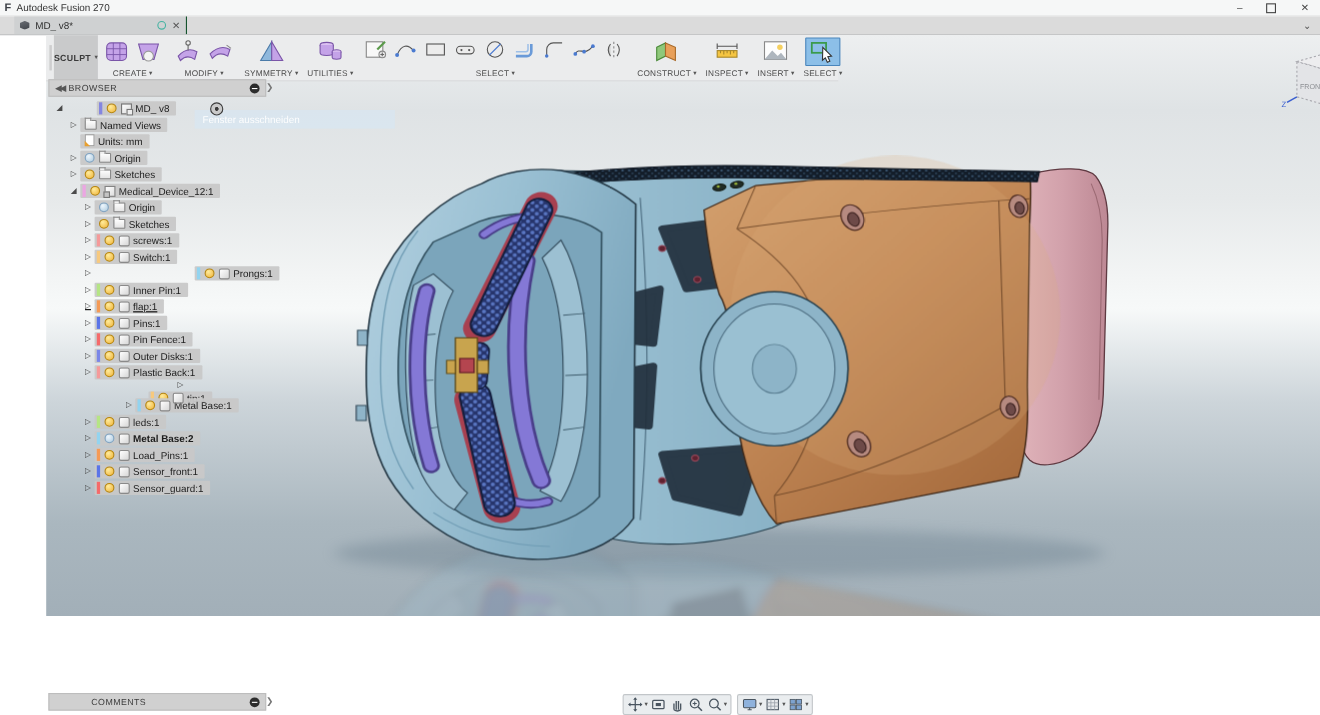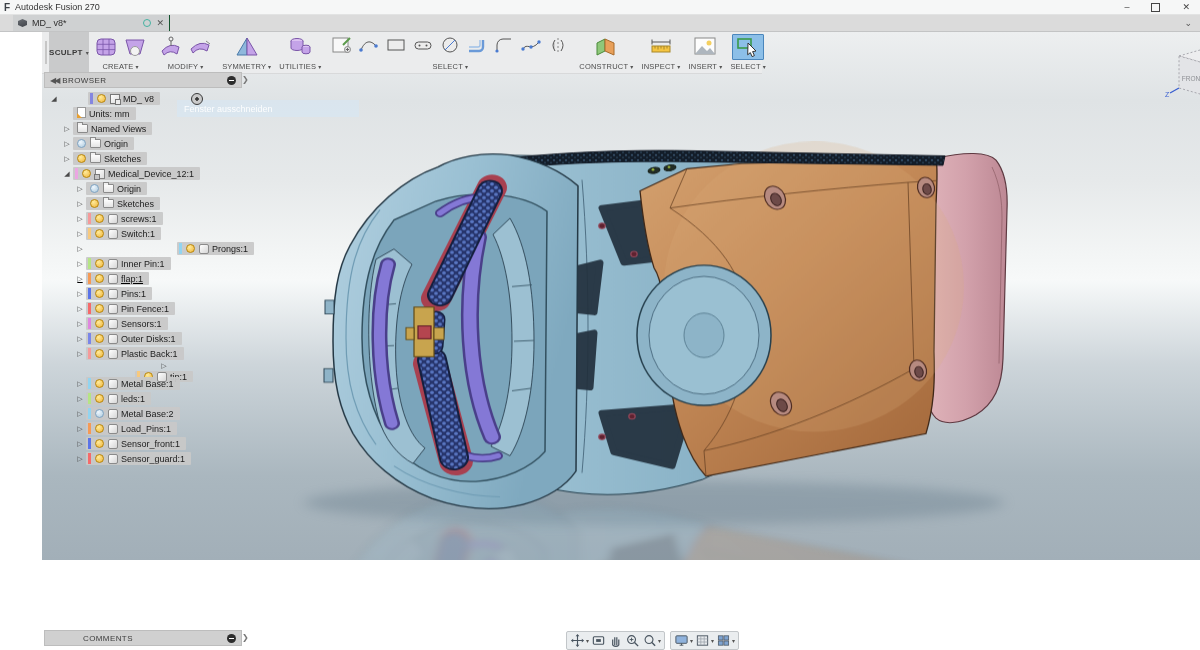--- a/index.html
+++ b/index.html
@@ -480,31 +480,31 @@
             <span class="arrow">◢</span>
             <span class="pill">
               <span class="stripe" style="background: rgb(132, 134, 224);"></span>
               <span class="bulb on"></span>
               <span class="tico assembly"></span>
               <span class="tlabel">MD_ v8</span>
             </span>
             <span class="radio"></span>
           </div>
           <div class="trow" style="padding-left: 17px;">
+            <span class="arrow">▷</span>
+            <span class="pill">
+              <span class="tico folder"></span>
+              <span class="tlabel">Named Views</span>
+            </span>
+          </div>
+          <div class="trow" style="padding-left: 17px;">
             <span class="arrow"></span>
             <span class="pill">
               <span class="tico document"></span>
               <span class="tlabel">Units: mm</span>
-            </span>
-          </div>
-          <div class="trow" style="padding-left: 17px;">
-            <span class="arrow">▷</span>
-            <span class="pill">
-              <span class="tico folder"></span>
-              <span class="tlabel">Named Views</span>
             </span>
           </div>
           <div class="trow" style="padding-left: 17px;">
             <span class="arrow">▷</span>
             <span class="pill">
               <span class="bulb off"></span>
               <span class="tico folder"></span>
               <span class="tlabel">Origin</span>
             </span>
           </div>
@@ -600,29 +600,20 @@
             <span class="pill">
               <span class="stripe" style="background: rgb(245, 106, 106);"></span>
               <span class="bulb on"></span>
               <span class="tico body"></span>
               <span class="tlabel">Pin Fence:1</span>
             </span>
           </div>
           <div class="trow" style="padding-left: 30px;">
             <span class="arrow">▷</span>
             <span class="pill">
-              <span class="stripe" style="background: rgb(223, 134, 223);"></span>
-              <span class="bulb on"></span>
-              <span class="tico body"></span>
-              <span class="tlabel">Sensors:1</span>
-            </span>
-          </div>
-          <div class="trow" style="padding-left: 30px;">
-            <span class="arrow">▷</span>
-            <span class="pill">
               <span class="stripe" style="background: rgb(122, 134, 232);"></span>
               <span class="bulb on"></span>
               <span class="tico body"></span>
               <span class="tlabel">Outer Disks:1</span>
             </span>
           </div>
           <div class="trow" style="padding-left: 30px;">
             <span class="arrow">▷</span>
             <span class="pill">
               <span class="stripe" style="background: rgb(245, 154, 154);"></span>
@@ -633,39 +624,39 @@
           </div>
           <div class="trow" style="padding-left: 30px; flex-direction: column;">
             <span class="arrow">▷</span>
             <span class="pill">
               <span class="stripe" style="background: rgb(247, 201, 126);"></span>
               <span class="bulb on"></span>
               <span class="tico body"></span>
               <span class="tlabel">tip:1</span>
             </span>
           </div>
-          <div class="trow" style="padding-left: 30px;">
+          <div class="trow" style="padding-left: 30px; justify-content: center;">
             <span class="arrow">▷</span>
             <span class="pill">
               <span class="stripe" style="background: rgb(146, 212, 240);"></span>
               <span class="bulb on"></span>
               <span class="tico body"></span>
               <span class="tlabel">Metal Base:1</span>
             </span>
           </div>
           <div class="trow" style="padding-left: 30px;">
             <span class="arrow">▷</span>
             <span class="pill">
               <span class="stripe" style="background: rgb(181, 229, 133);"></span>
               <span class="bulb on"></span>
               <span class="tico body"></span>
               <span class="tlabel">leds:1</span>
             </span>
           </div>
-          <div class="trow" style="padding-left: 30px;">
+          <div class="trow" style="padding-left: 30px; font-weight: bold;">
             <span class="arrow">▷</span>
             <span class="pill">
               <span class="stripe" style="background: rgb(146, 212, 240);"></span>
               <span class="bulb off"></span>
               <span class="tico body"></span>
               <span class="tlabel">Metal Base:2</span>
             </span>
           </div>
           <div class="trow" style="padding-left: 30px;">
             <span class="arrow">▷</span>

